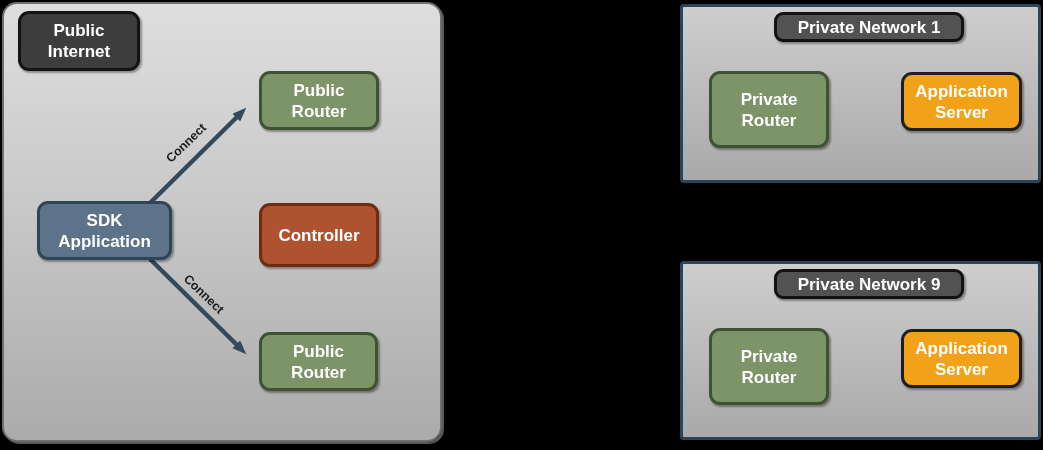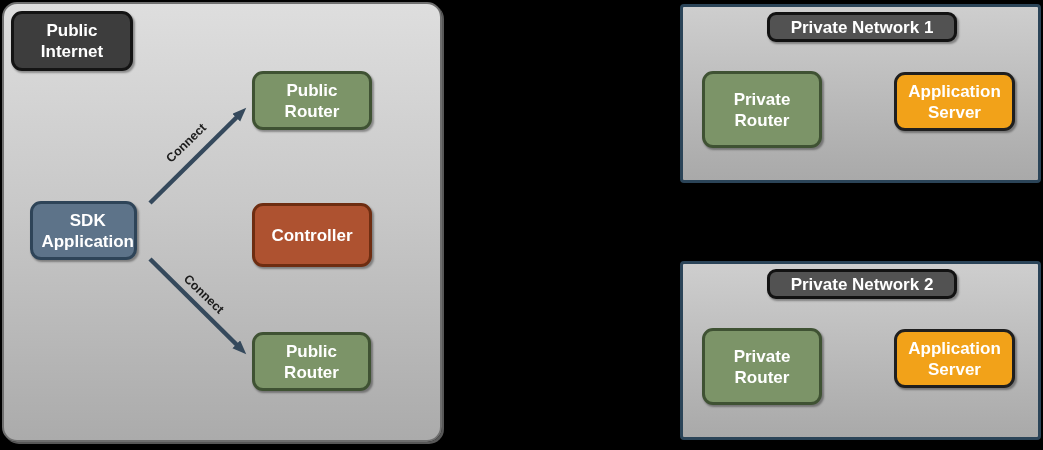--- a/index.html
+++ b/index.html
@@ -23,31 +23,32 @@
   }
   .pn1{top:4px;}
   .pn2{top:261px;}
   
   .node{
     position:absolute;box-sizing:border-box;
     display:flex;align-items:center;justify-content:center;
     border-radius:11px;color:#ffffff;font-weight:bold;font-size:17px;
     text-align:center;line-height:21px;white-space:pre-line;
     box-shadow:1.5px 2px 2px rgba(0,0,0,0.35);
+    margin-left:7px;
   }
   .node-dark   {background:#3d3d3d;border:3px solid #141414;}
   .node-title  {background:#525252;border:3px solid #121212;border-radius:9px;}
   .node-slate  {background:#5d7389;border:3px solid #2e4458;}
   .node-green  {background:#7c9468;border:3px solid #3f5233;}
   .node-rust   {background:#ae5230;border:3px solid #6e2d11;}
   .node-orange {background:#f2a219;border:3px solid #1f1f1f;}
   
   .pos-internet   {left:7px;  top:7px;  width:122px;height:60px;}
   .pos-pr-top     {left:248px;top:67px; width:120px;height:59px;}
-  .pos-sdk        {left:26px; top:197px;width:107px;height:59px;justify-content:flex-end;}
+  .pos-sdk        {left:26px; top:197px;width:135px;height:59px;}
   .pos-controller {left:248px;top:199px;width:120px;height:64px;}
   .pos-pr-bottom  {left:248px;top:328px;width:119px;height:59px;}
   
   .pn-title {left:84px; top:5px; width:190px;height:30px;font-size:17px;}
   .pn-router{left:19px; top:64px;width:120px;height:77px;}
   .pn-server{left:211px;top:65px;width:121px;height:59px;}
   
   .edges{position:absolute;left:0;top:0;width:436px;height:436px;pointer-events:none;}
   .edge-line{stroke:#35495c;stroke-width:4.5;fill:none;}
   .edge-label{
@@ -106,21 +107,21 @@
 Router</span>
   </div>
   <div class="node node-orange pn-server">
     <span>Application
 Server</span>
   </div>
 </div>
 
 <div class="pn pn2">
   <div class="node node-title pn-title">
-    <span>Private Network 2</span>
+    <span>Private Network 9</span>
   </div>
   <div class="node node-green pn-router">
     <span>Private
 Router</span>
   </div>
   <div class="node node-orange pn-server">
     <span>Application
 Server</span>
   </div>
 </div>

